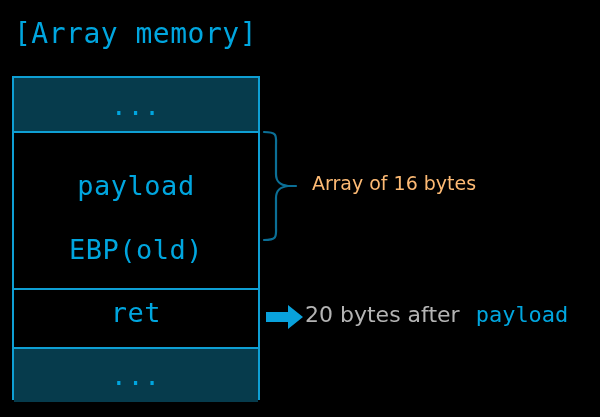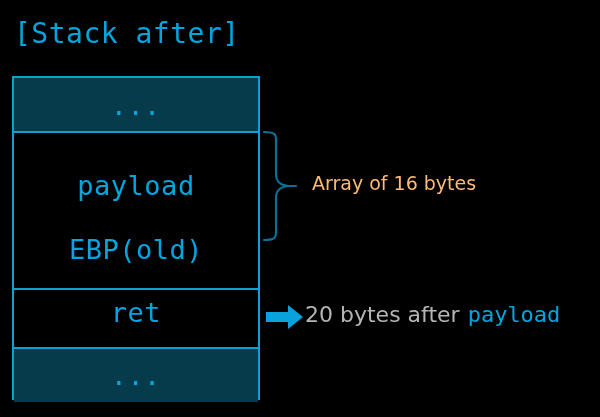--- a/index.html
+++ b/index.html
@@ -108,36 +108,36 @@
     position: absolute;
     left: 305px;
     top: 301px;
     font-family: "DejaVu Sans", sans-serif;
     font-size: 22px;
     line-height: 28px;
     color: #b4b4b4;
     white-space: nowrap;
     display: flex;
     align-items: baseline;
-    gap: 8px;
+    gap: 16px;
     text-align: right;
   }
   #arrow-label .mono-accent {
     font-family: "DejaVu Sans Mono", monospace;
     font-size: 22px;
     color: #00a6df;
     letter-spacing: 0px;
   }
 </style>
 </head>
 <body>
 
 <div id="canvas">
 
-  <div id="diagram-title">[Stack after]</div>
+  <div id="diagram-title">[Array memory]</div>
 
   <div id="stack-box">
 
     <div class="stack-row filled" style="top:0px; height:55px;">
       <span class="ellipsis-text">...</span>
     </div>
     <div class="row-sep" style="top:53px;"></div>
 
     <div class="stack-row empty" style="top:55px; height:106px;">
       <span class="label-text">payload</span>

